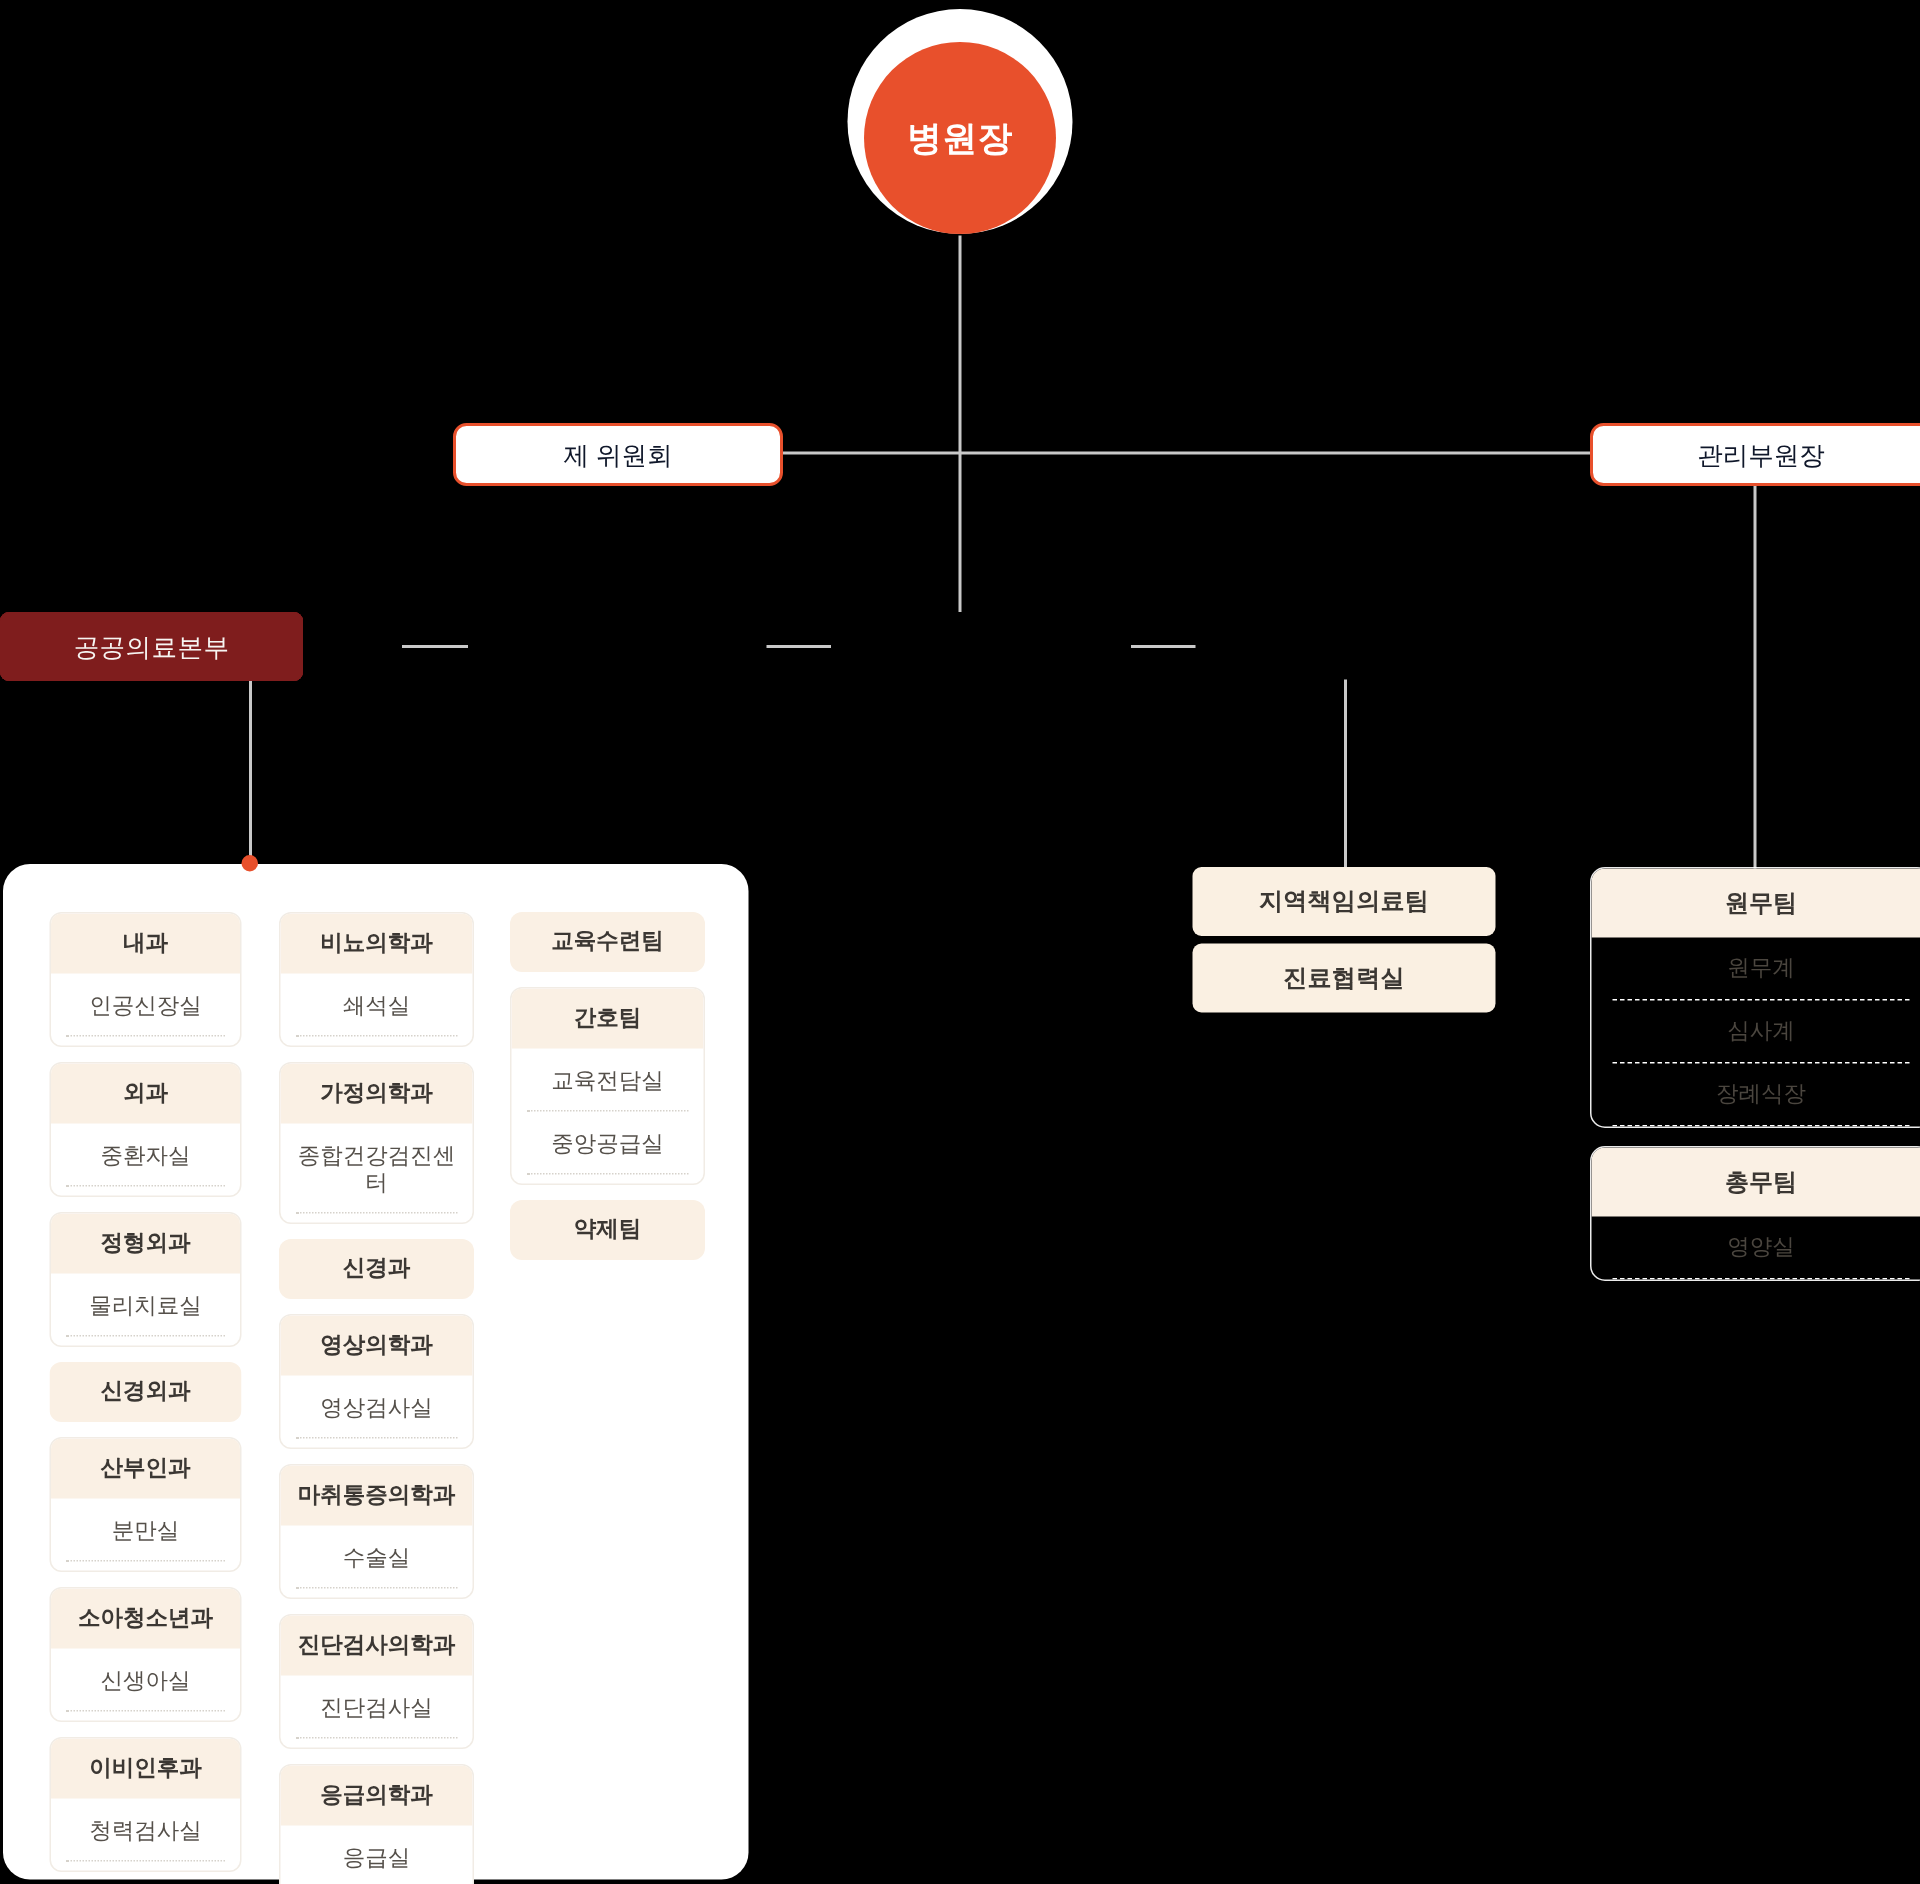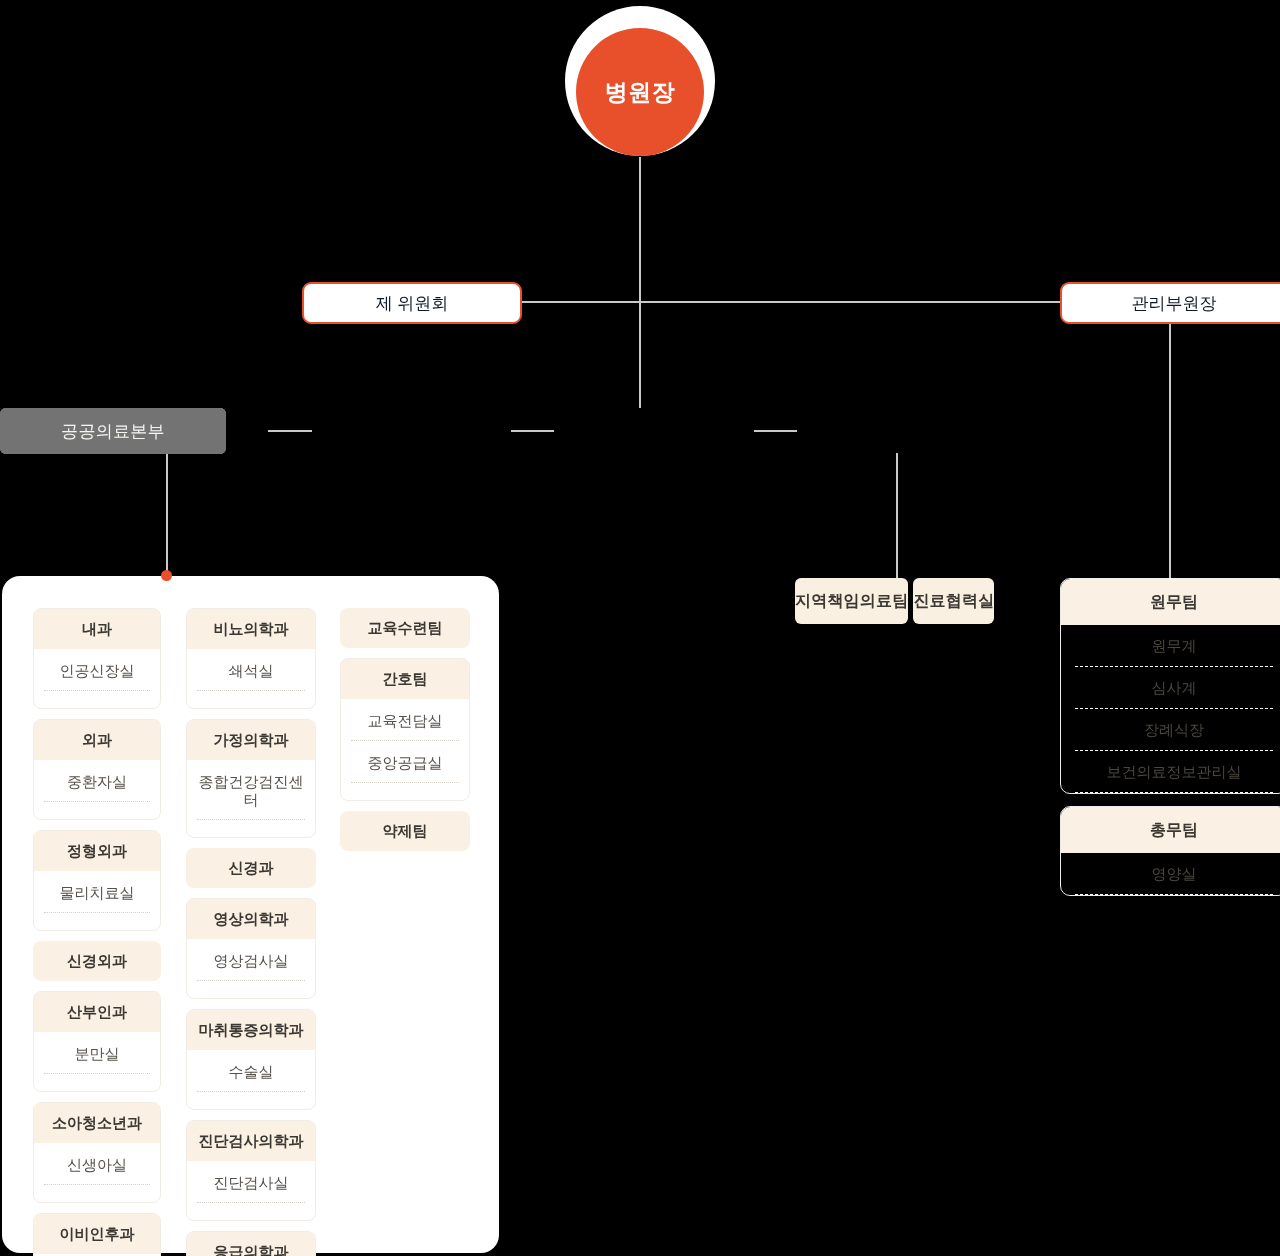--- a/index.html
+++ b/index.html
@@ -39,21 +39,21 @@
     position:absolute;top:282px;height:42px;background:#fff;
     border:2px solid #e8502c;border-radius:9px;color:#0f172a;
     display:flex;align-items:center;justify-content:center;
     font-size:17px;font-weight:500;
   }
   #committee-box{left:302px;width:220px;}
   #admin-deputy-box{left:1060px;width:228px;}
 
   
   .dark-box{
-    position:absolute;top:408px;width:226px;height:46px;background:#737373;
+    position:absolute;top:408px;width:202px;height:46px;background:#7f1d1d;
     border-radius:6px;color:#f7f5f2;display:flex;align-items:center;justify-content:center;
     font-size:17px;font-weight:500;letter-spacing:.3px;
   }
   .dark-box:nth-of-type(1){left:66px;}
   .dark-box:nth-of-type(2){left:310px;}
   .dark-box:nth-of-type(3){left:553px;}
   .dark-box:nth-of-type(4){left:795px;}
 
   
   #medical-panel{
@@ -63,36 +63,36 @@
   #panel-dot{
     position:absolute;left:161px;top:570px;width:11px;height:11px;border-radius:50%;
     background:#e8502c;z-index:3;
   }
   .panel-col{position:absolute;top:32px;display:flex;flex-direction:column;gap:10px;}
   #panel-col-0{left:31px;width:128px;}
   #panel-col-1{left:184px;width:130px;}
   #panel-col-2{left:338px;width:130px;justify-content:space-between;}
   .dept-card{
     border:1px solid #f1ece5;border-radius:8px;background:#fff;overflow:hidden;
-    padding-bottom:17px;
+    padding-bottom:6px;
   }
   .dept-card.header-only{border:none;background:#faf0e4;padding-bottom:0;}
   .dept-card-header{
     background:#faf0e4;color:#3b3733;font-size:15px;font-weight:600;
     text-align:center;padding:11px 2px;line-height:18px;
   }
   .dept-sub{
     margin:0 10px;padding:13px 0 10px;border-bottom:1px dotted #d6d2cb;
     color:#55504a;font-size:15px;line-height:18px;text-align:center;
   }
 
   
   #public-stack{
     position:absolute;left:795px;top:578px;width:202px;
-    display:flex;gap:5px;
+    display:flex;flex-direction:column;gap:5px;
   }
   .cream-box{
     height:46px;background:#faf0e2;border-radius:6px;color:#3b3733;
     display:flex;align-items:center;justify-content:center;
     font-size:16px;font-weight:600;letter-spacing:.2px;
   }
 
   
   #admin-teams{
     position:absolute;left:1060px;top:578px;width:228px;
@@ -215,21 +215,20 @@
     <div class="cream-box">지역책임의료팀</div>
     <div class="cream-box">진료협력실</div>
   </div>
 
 <div id="admin-teams">
     <div class="admin-card">
       <div class="admin-card-header">원무팀</div>
       <div class="admin-item">원무계</div>
       <div class="admin-item">심사계</div>
       <div class="admin-item">장례식장</div>
-      <div class="admin-item">보건의료정보관리실</div>
     </div>
     <div class="admin-card">
       <div class="admin-card-header">총무팀</div>
       <div class="admin-item">영양실</div>
     </div>
   </div>
 
 <div class="dark-box">의료부</div>
 <div class="dark-box">감염관리실</div>
 <div class="dark-box">QPS 실</div>

